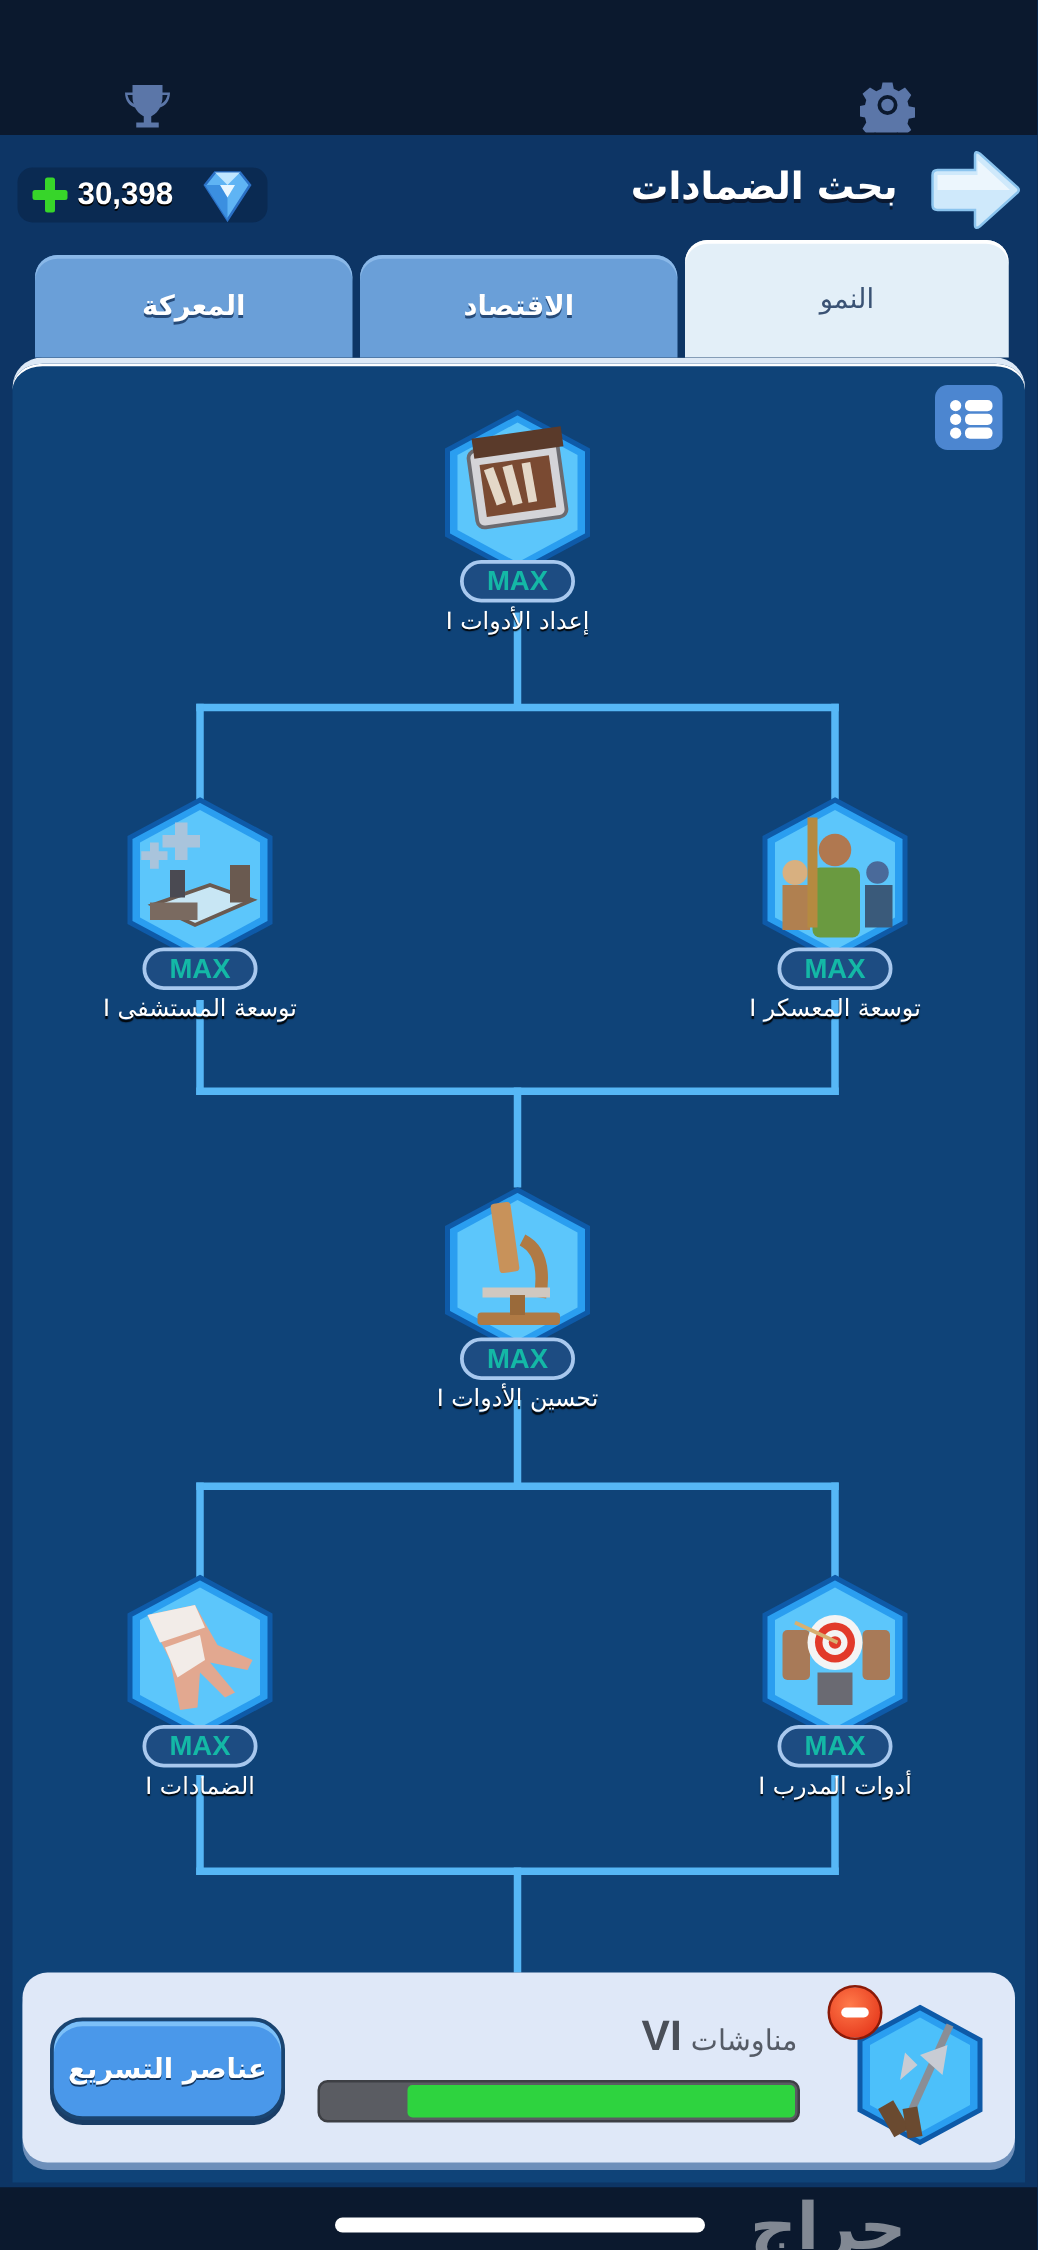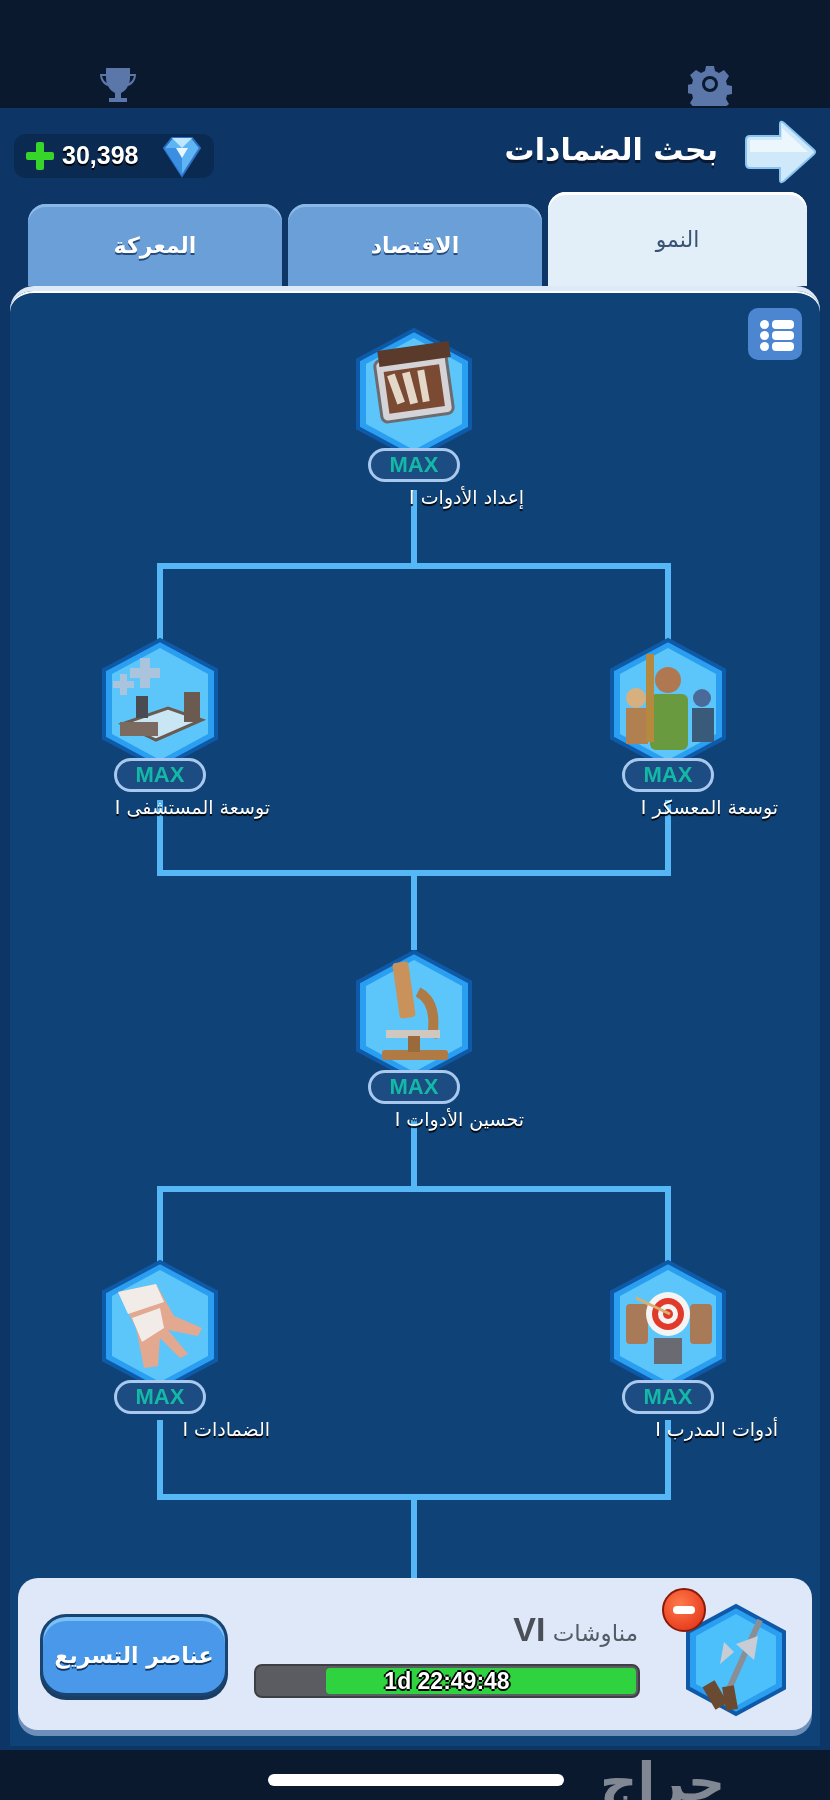--- a/index.html
+++ b/index.html
@@ -32,21 +32,21 @@
   .list-button { position: absolute; left: 748px; top: 308px; width: 54px; height: 52px; background: #4c86d0; border-radius: 10px; }
   .list-button .row { position: absolute; left: 12px; height: 9px; width: 32px; }
   .list-button .row .dot { position: absolute; left: 0; top: 0; width: 9px; height: 9px; background: #fff; border-radius: 50%; }
   .list-button .row .bar { position: absolute; left: 12px; top: 0; width: 22px; height: 9px; background: #fff; border-radius: 4px; }
 
   .line { position: absolute; background: #56b7f6; }
 
   .node { position: absolute; width: 140px; height: 190px; }
   .hex { position: absolute; left: 8px; top: 0; width: 124px; height: 136px; }
   .max-badge { position: absolute; left: 24px; top: 122px; width: 92px; height: 34px; border: 3px solid #a8c8ee; background: #1d4c82; border-radius: 17px; color: #14b8a6; font-weight: bold; font-size: 22px; font-family: "Liberation Sans", sans-serif; display: flex; align-items: center; justify-content: center; }
-  .node-label { position: absolute; left: -40px; top: 160px; width: 220px; text-align: right; color: #fff; font-size: 19px; direction: rtl; white-space: nowrap; text-shadow: 0 2px 1px #000; }
+  .node-label { position: absolute; left: -40px; top: 160px; width: 220px; text-align: center; color: #fff; font-size: 19px; direction: rtl; white-space: nowrap; text-shadow: 0 2px 1px #000; }
 
   .research-bar { position: absolute; left: 18px; top: 1578px; width: 794px; height: 152px; background: #dfe8f8; border-radius: 20px; box-shadow: 0 6px 0 #6d8fba; }
   .speed-button { position: absolute; left: 40px; top: 1614px; width: 188px; height: 82px; background: #4a98ea; border: 3px solid #1a4470; border-radius: 26px; color: #fff; font-weight: bold; font-size: 22px; display: flex; align-items: center; justify-content: center; text-shadow: 0 2px 0 #133660; box-shadow: inset 0 4px 0 #7cc0f8, 0 4px 0 #1a3d66; }
   .research-name { position: absolute; right: 192px; top: 1610px; font-size: 23px; color: #555b66; direction: rtl; }
   .research-name b { font-family: "Liberation Sans", sans-serif; font-size: 34px; color: #4a4f58; }
   .progress { position: absolute; left: 254px; top: 1664px; width: 386px; height: 34px; background: #5a5c62; border-radius: 8px; border: 2px solid #3d3f44; }
   .progress-fill { position: absolute; right: 2px; top: 2px; height: 26px; background: #2ed33f; border-radius: 4px; }
   .progress-text { position: absolute; left: 0; top: 0; width: 100%; height: 30px; display: flex; align-items: center; justify-content: center; color: #fff; font-weight: bold; font-size: 23px; font-family: "Liberation Sans", sans-serif; text-shadow: -2px 0 0 #000, 2px 0 0 #000, 0 -2px 0 #000, 0 2px 0 #000; }
   .research-hex { position: absolute; left: 684px; top: 1602px; width: 104px; height: 116px; }
   .cancel-button { position: absolute; left: 662px; top: 1588px; width: 44px; height: 44px; border-radius: 50%; background: radial-gradient(circle at 40% 35%, #ff7a4a, #e02a12); border: 2px solid #8a1a08; }
@@ -237,21 +237,20 @@
   <span>عناصر التسريع</span>
 </div>
 
 <div class="research-name">
   <span>مناوشات</span>
   <b>VI</b>
 </div>
 
 <div class="progress">
   <div class="progress-fill" style="width:310px;"></div>
-  <div class="progress-text">1d 22:49:48</div>
 </div>
 
 <svg class="research-hex" viewBox="0 0 104 116">
   <polygon points="52,4 100,30 100,86 52,112 4,86 4,30" fill="#2a9ef0" stroke="#0e5aa8" stroke-width="4"></polygon>
   <polygon points="52,12 92,34 92,82 52,104 12,82 12,34" fill="#4cc0fa"></polygon>
   <line x1="76" y1="18" x2="40" y2="98" stroke="#8a8e96" stroke-width="6"></line>
   <path d="M52 42 L74 34 L70 58 Z" fill="#c8ccd4"></path>
   <path d="M50 50 L40 40 L36 62 Z" fill="#c8ccd4"></path>
   <rect x="24" y="80" width="14" height="26" fill="#6a4a30" transform="rotate(-30 31 93)"></rect>
   <rect x="40" y="84" width="12" height="24" fill="#6a4a30" transform="rotate(-10 46 96)"></rect>

